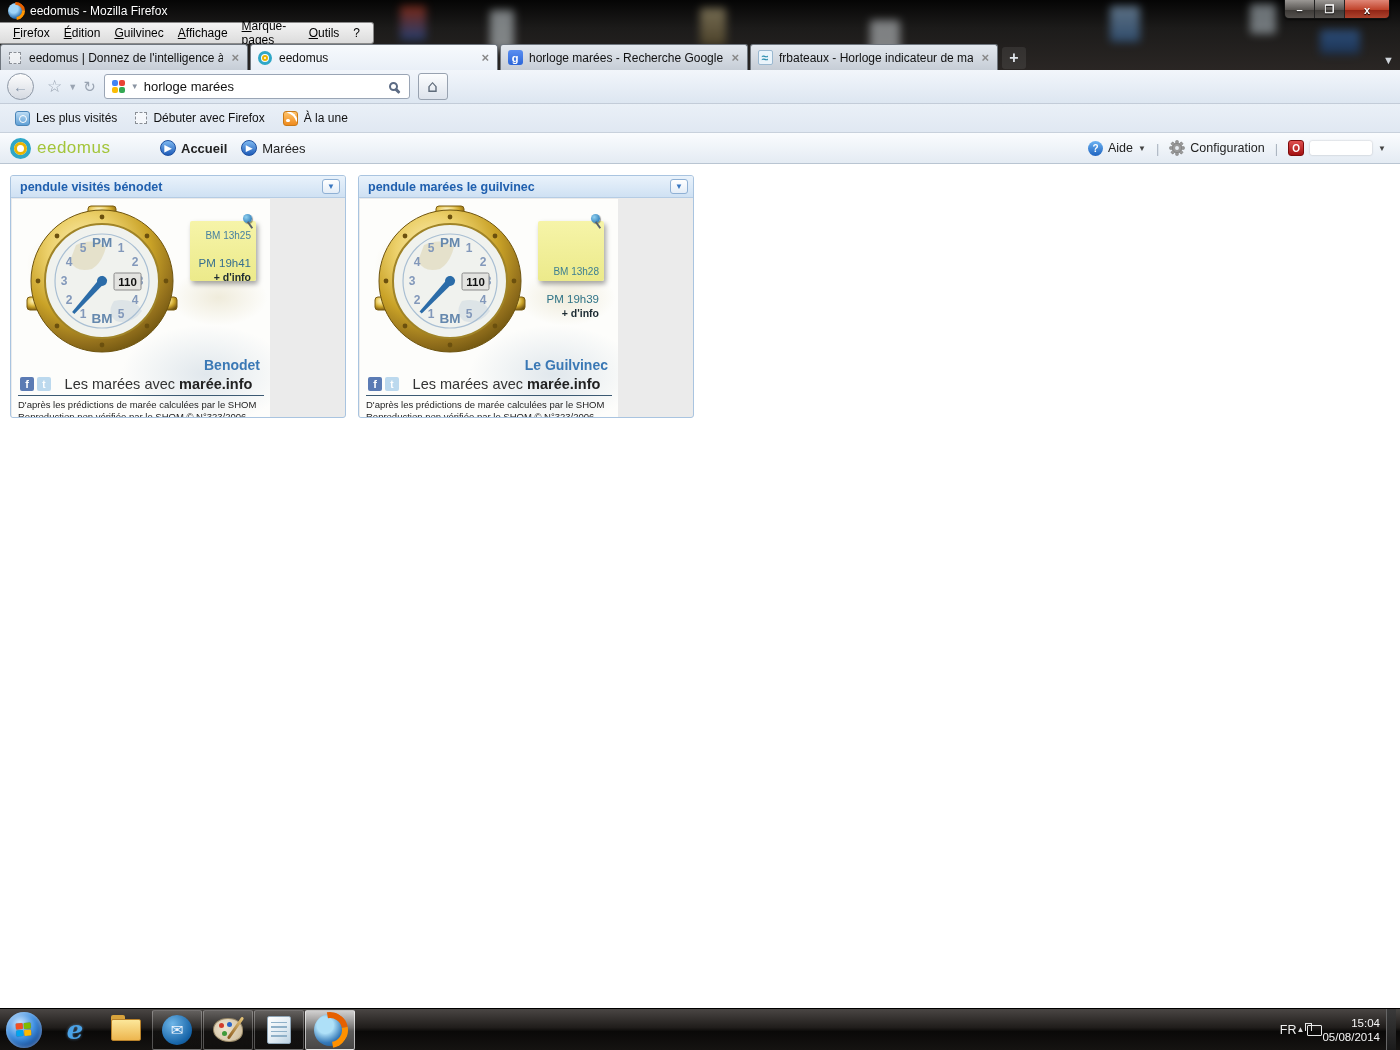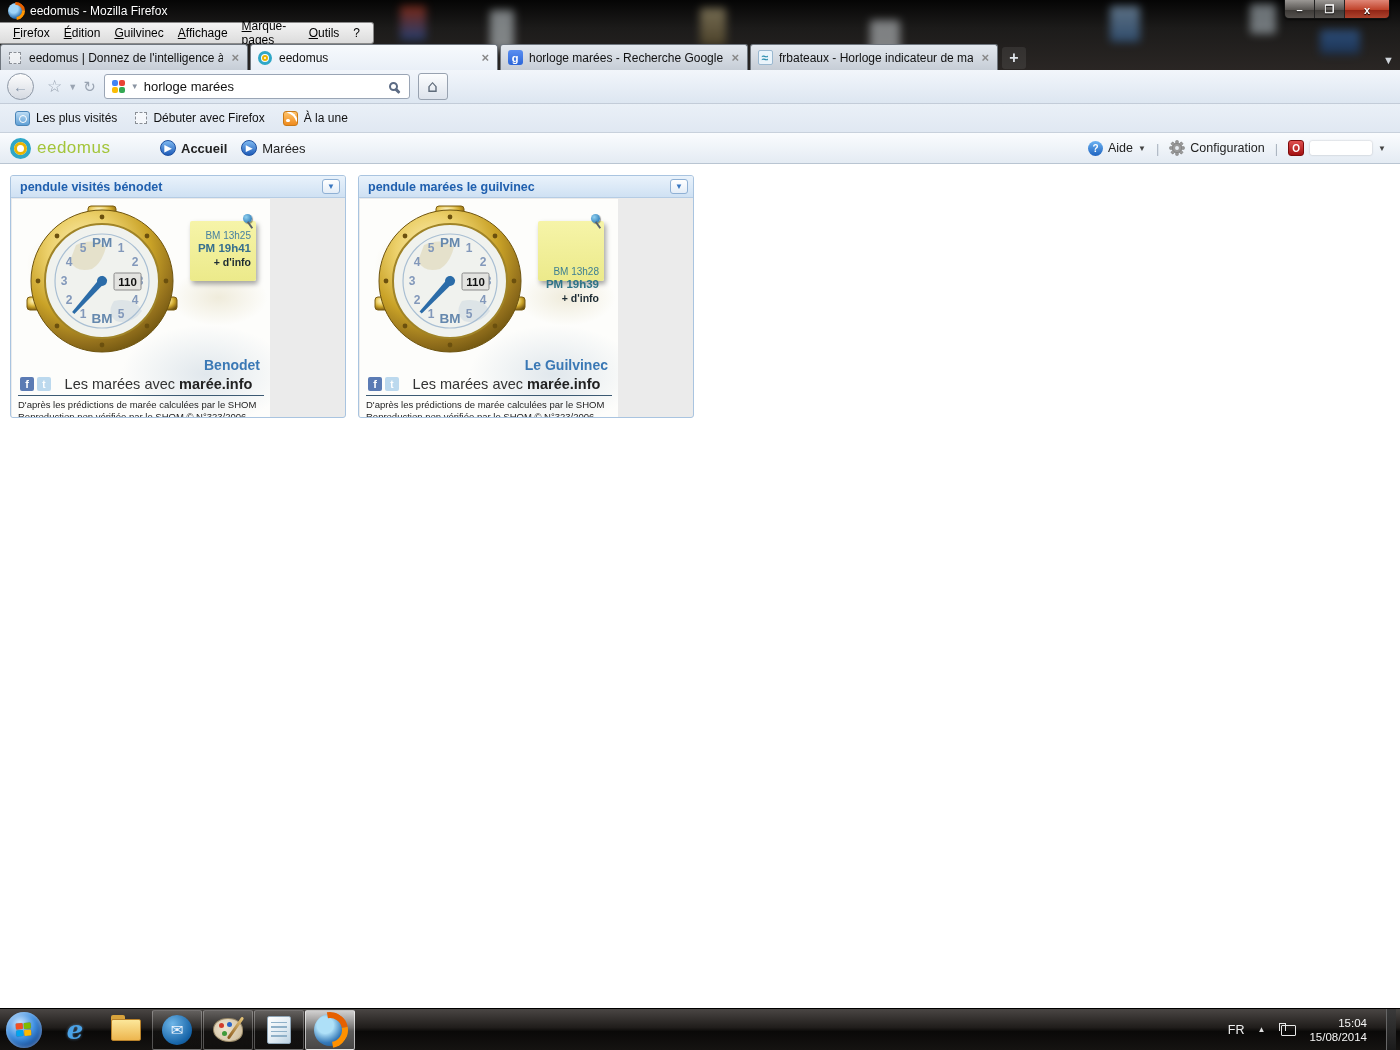--- a/index.html
+++ b/index.html
@@ -119,21 +119,21 @@
             background:
               radial-gradient(ellipse 90px 60px at 30% 30%, rgba(214,203,160,.45), transparent 70%),
               radial-gradient(ellipse 120px 70px at 75% 80%, rgba(196,210,222,.5), transparent 70%),
               radial-gradient(ellipse 70px 40px at 80% 45%, rgba(214,203,160,.35), transparent 70%); }
 
   .clock { position:absolute; left:14px; top:6px; }
 
   .sticky { position:absolute; left:178px; top:22px; width:66px; height:60px; background:linear-gradient(#f6f4a8,#ecea8a);
             border-radius:2px; box-shadow:2px 3px 5px rgba(0,0,0,.35); padding:9px 5px 0 0; text-align:right; }
   .sticky .l1 { font-size:10px; color:#47809f; }
-  .sticky .l2 { font-size:11.5px; font-weight:bold; color:#366f8e; margin-top:1px; }
+  .sticky .l2 { font-size:11.5px; font-weight:normal; color:#366f8e; margin-top:16px; }
   .sticky .l3 { font-size:10.5px; font-weight:bold; color:#1c2b33; margin-top:2px; }
   .pin { position:absolute; top:-7px; right:4px; width:9px; height:9px; border-radius:50%;
          background:radial-gradient(circle at 35% 35%, #8fd0f0, #1565a8); box-shadow:1px 1px 1px rgba(0,0,0,.4); }
   .pin::after { content:''; position:absolute; width:2px; height:8px; background:#57606a; left:6px; top:7px; transform:rotate(-35deg); }
 
   .place { position:absolute; right:10px; top:158px; font-size:14px; font-weight:bold; color:#3a78b5; }
   .cap-row { position:absolute; left:8px; right:4px; top:177px; display:flex; align-items:center; }
   .fb-ic { width:14px; height:14px; background:#5b7bb4; border-radius:2px; color:#fff; font-size:11px; font-weight:bold; display:flex; align-items:center; justify-content:center; }
   .tw-ic { width:14px; height:14px; background:#bcd9ee; border-radius:2px; color:#fff; font-size:10px; font-weight:bold; display:flex; align-items:center; justify-content:center; margin-left:3px; }
   .cap-text { flex:1; text-align:center; font-size:14.5px; color:#333; }
@@ -161,21 +161,21 @@
   .paint { position:relative; width:30px; height:24px; background:radial-gradient(circle at 40% 40%, #efe6d2, #cbb896); border-radius:50% 50% 45% 55%; border:1px solid #9a8a68; }
   .paint i { position:absolute; width:5px; height:5px; border-radius:50%; }
   .paint::after { content:''; position:absolute; width:3px; height:26px; background:linear-gradient(#e8c77a,#8a5a20); left:20px; top:-4px; transform:rotate(35deg); border-radius:2px; }
   .notepad { width:24px; height:28px; background:linear-gradient(135deg,#ffffff,#dfeaf2 60%,#bcd2e2); border:1px solid #8fa6b8; border-radius:2px;
              padding:5px 3px 0; display:flex; flex-direction:column; gap:3px; }
   .notepad i { height:1.5px; background:#8fb0c8; }
   .ff-big { width:32px; height:32px; border-radius:50%; position:relative;
             background:radial-gradient(circle at 35% 35%, #aee0f8 0 28%, #3579b8 60%, #16436f); }
   .ff-big::after { content:''; position:absolute; inset:-2px; border-radius:50%;
             border:6px solid transparent; border-top-color:#e66000; border-right-color:#ff9100; transform:rotate(35deg); }
-  .tray { margin-left:auto; display:flex; align-items:center; gap:13px; color:#fff; padding-right:4px; }
+  .tray { margin-left:auto; display:flex; align-items:center; color:#fff; padding-right:4px; }
   .tray-fr { font-size:12.5px; color:#f0f0f0; }
   .tray-up { font-size:8px; color:#ddd; }
   .net-ic { position:relative; width:18px; height:14px; }
   .net-ic::before { content:''; position:absolute; right:0; top:2px; width:13px; height:9px; border:1.5px solid #e8e8e8; border-radius:1px; }
   .net-ic::after { content:''; position:absolute; left:1px; top:0; width:5px; height:7px; border:1.5px solid #e8e8e8; border-bottom:none; }
   .tray-clock { text-align:right; font-size:11.5px; line-height:14px; color:#f5f5f5; padding-right:6px; }
   .show-desktop { width:10px; height:42px; border-left:1px solid #666; background:linear-gradient(#3a3a3a,#1a1a1a); }
 
   svg text { font-family:"Liberation Sans", sans-serif; }
 </style>
@@ -517,19 +517,19 @@
     <div class="tb-btn tb-open tb-active">
         <span class="ff-big"></span>
       </div>
 
     <div class="tray">
       <span class="tray-fr">FR</span>
       <span class="tray-up">▲</span>
       <span class="net-ic"></span>
       <span class="tray-clock">
         <div>15:04</div>
-        <div>15/08/2014</div>
+        <div>05/08/2014</div>
       </span>
       <span class="show-desktop"></span>
     </div>
   </div>
 
 </div>
 
 </body></html>

